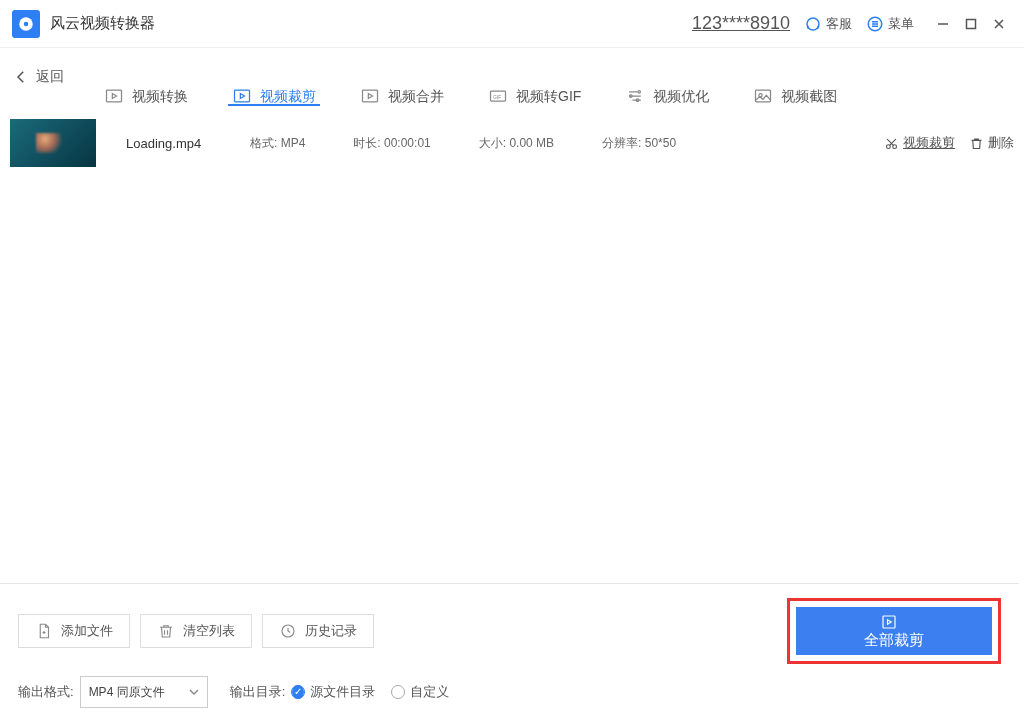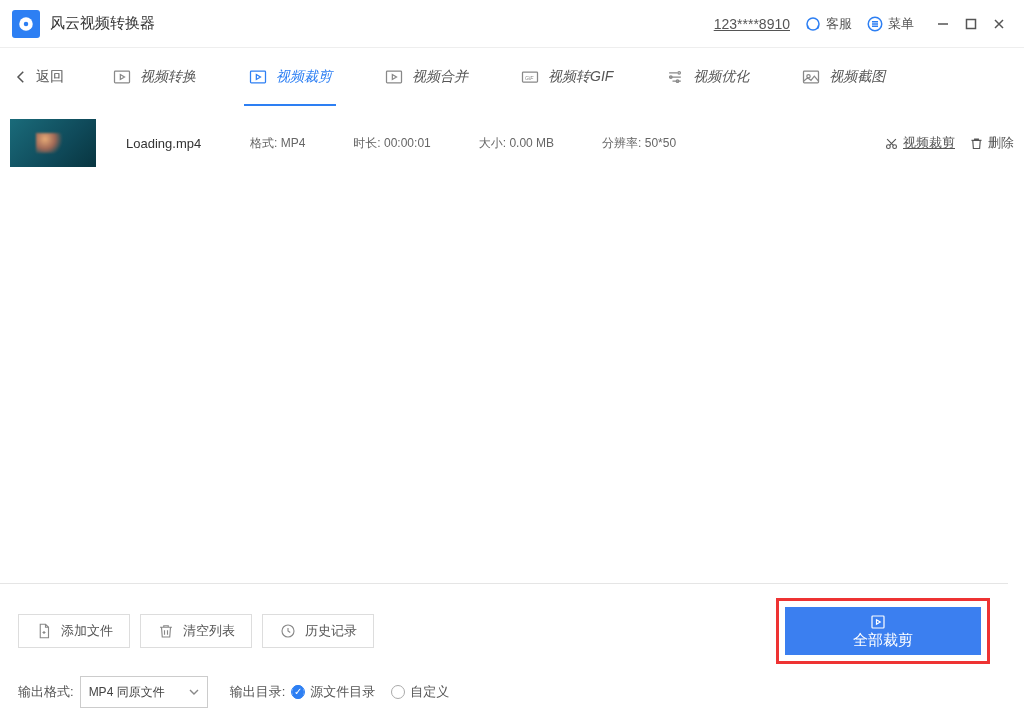--- a/index.html
+++ b/index.html
@@ -4,50 +4,50 @@
 <style>
 * { margin: 0; padding: 0; box-sizing: border-box; font-family: "Microsoft YaHei", "PingFang SC", sans-serif; }
 body { width: 1024px; height: 720px; background: #fff; overflow: hidden; position: relative; }
 
 
 .titlebar { height: 48px; display: flex; align-items: center; padding: 0 12px; border-bottom: 1px solid #eee; }
 .app-logo { width: 28px; height: 28px; background: #2d7ff3; border-radius: 3px; display: flex; align-items: center; justify-content: center; margin-right: 10px; }
 .app-logo svg { width: 18px; height: 18px; }
 .app-title { font-size: 15px; color: #333; font-weight: 400; }
 .titlebar-spacer { flex: 1; }
-.user-id { color: #555; font-size: 14px; text-decoration: underline; margin-right: 14px; }
+.user-id { color: #555; font-size: 18px; text-decoration: underline; margin-right: 14px; }
 .header-btn { display: flex; align-items: flex-start; color: #555; font-size: 13px; margin-right: 14px; cursor: pointer; }
 .header-btn svg { width: 18px; height: 18px; margin-right: 4px; }
 .win-ctrl { width: 26px; height: 26px; display: flex; align-items: center; justify-content: center; color: #555; cursor: pointer; margin-left: 2px; }
 .win-ctrl svg { width: 12px; height: 12px; }
 
 
-.navrow { height: 58px; display: flex; align-items: center; padding: 0 12px; gap: 8px; }
+.navrow { height: 58px; display: flex; align-items: center; padding: 0 12px; }
 .back-btn { display: flex; align-items: center; color: #555; font-size: 14px; margin-right: 40px; cursor: pointer; }
 .back-btn svg { width: 18px; height: 18px; margin-right: 6px; }
-.tab { display: flex; align-items: center; color: #555; font-size: 14px; margin-right: 44px; cursor: pointer; position: relative; height: 58px; font-style: italic; }
+.tab { display: flex; align-items: flex-end; color: #555; font-size: 14px; margin-right: 44px; cursor: pointer; position: relative; height: 58px; }
 .tab svg { width: 20px; height: 20px; margin-right: 8px; stroke: #888; fill: none; }
 .tab.active { color: #2d7ff3; }
 .tab.active svg { stroke: #2d7ff3; }
 .tab.active::after { content: ""; position: absolute; left: -4px; right: -4px; bottom: 0; height: 2px; background: #2d7ff3; }
 
 
 .filelist { padding: 8px 10px; }
 .file-row { display: flex; align-items: center; height: 58px; }
 .thumb { width: 86px; height: 48px; background: linear-gradient(135deg,#1a6b7a 0%,#0f4a5a 60%,#083540 100%); position: relative; margin-right: 30px; }
 .thumb::after { content:""; position:absolute; left:30%; top:30%; width:30px; height:20px; background: radial-gradient(circle at 30% 30%, rgba(255,180,120,.9), rgba(255,120,80,.6) 40%, transparent 70%); filter: blur(1px);}
 .fname { width: 124px; color: #333; font-size: 13px; }
 .meta { color: #666; font-size: 12px; margin-right: 48px; white-space: nowrap; }
 .file-spacer { flex: 1; }
 .row-action { display: flex; align-items: center; color: #555; font-size: 13px; margin-left: 14px; cursor: pointer; }
 .row-action.underline span { text-decoration: underline; }
 .row-action svg { width: 15px; height: 15px; margin-right: 4px; stroke: #555; }
 
 
-.bottombar { position: absolute; left: 0; right: 16px; bottom: 0; border-top: 1px solid #e5e5e5; padding: 14px 18px 12px; background: #fff; }
+.bottombar { position: absolute; left: 0; right: 5px; bottom: 0; border-top: 1px solid #e5e5e5; padding: 14px 18px 12px; background: #fff; }
 .btn-row { display: flex; align-items: center; }
 .tool-btn { display: flex; align-items: center; border: 1px solid #ddd; height: 34px; padding: 0 16px; margin-right: 10px; font-size: 13px; color: #555; cursor: pointer; background: #fff; }
 .tool-btn svg { width: 18px; height: 18px; margin-right: 8px; stroke: #888; fill: none; }
 .primary-wrap { margin-left: auto; padding: 6px; border: 3px solid #e33; }
 .primary-btn { width: 196px; height: 48px; background: #3b7ff0; color: #fff; display: flex; align-items: center; justify-content: center; font-size: 15px; cursor: pointer; flex-direction: column; }
 .primary-btn svg { width: 18px; height: 18px; margin-right: 10px; stroke: #fff; fill: none; }
 .options-row { display: flex; align-items: center; margin-top: 12px; font-size: 13px; color: #555; }
 .opt-label { margin-right: 6px; }
 .select { border: 1px solid #ccc; height: 32px; width: 128px; padding: 0 8px; display: flex; align-items: center; justify-content: space-between; font-size: 12px; color: #444; margin-right: 22px; cursor: pointer; }
 .select svg { width: 10px; height: 10px; }

